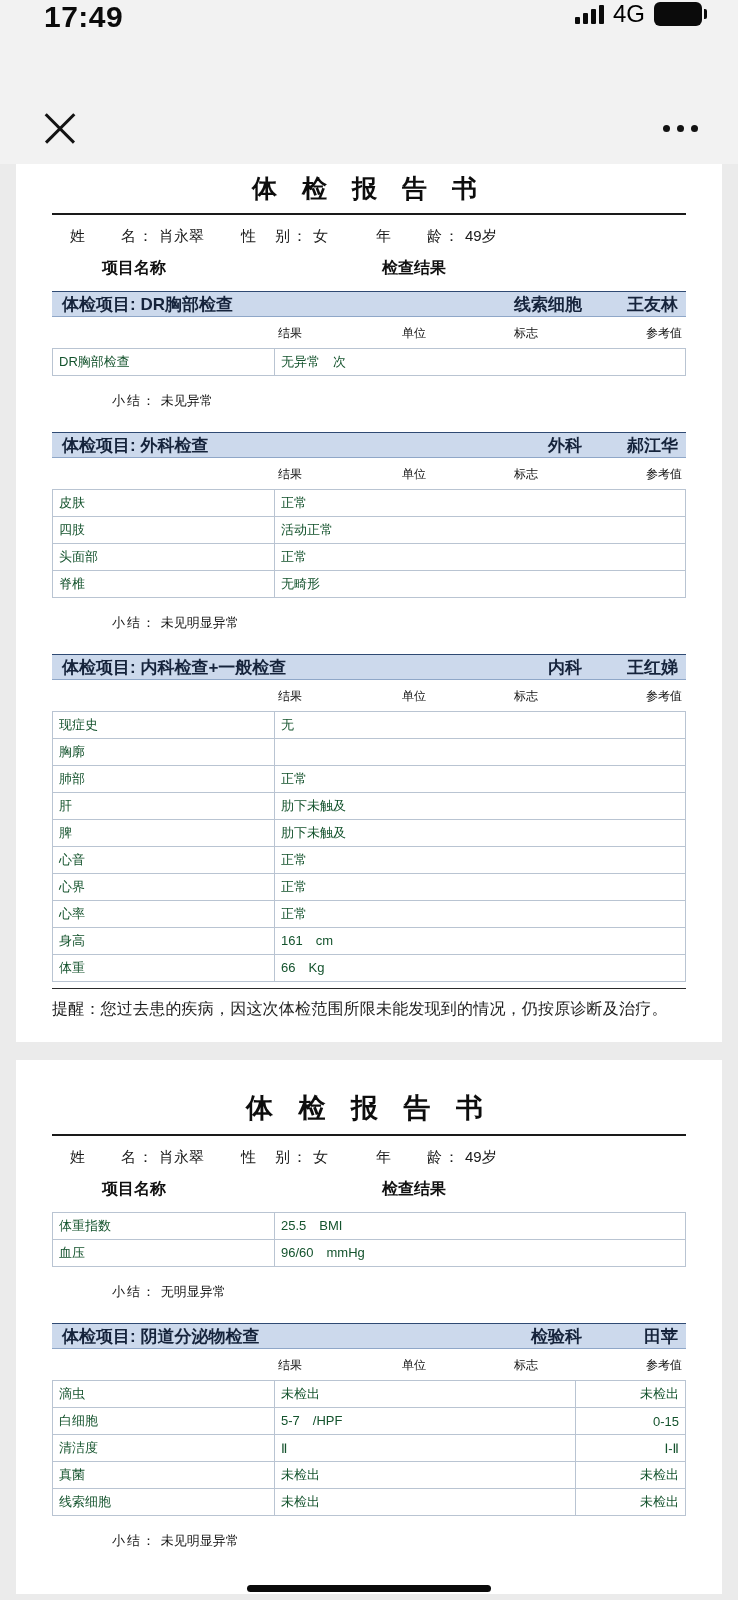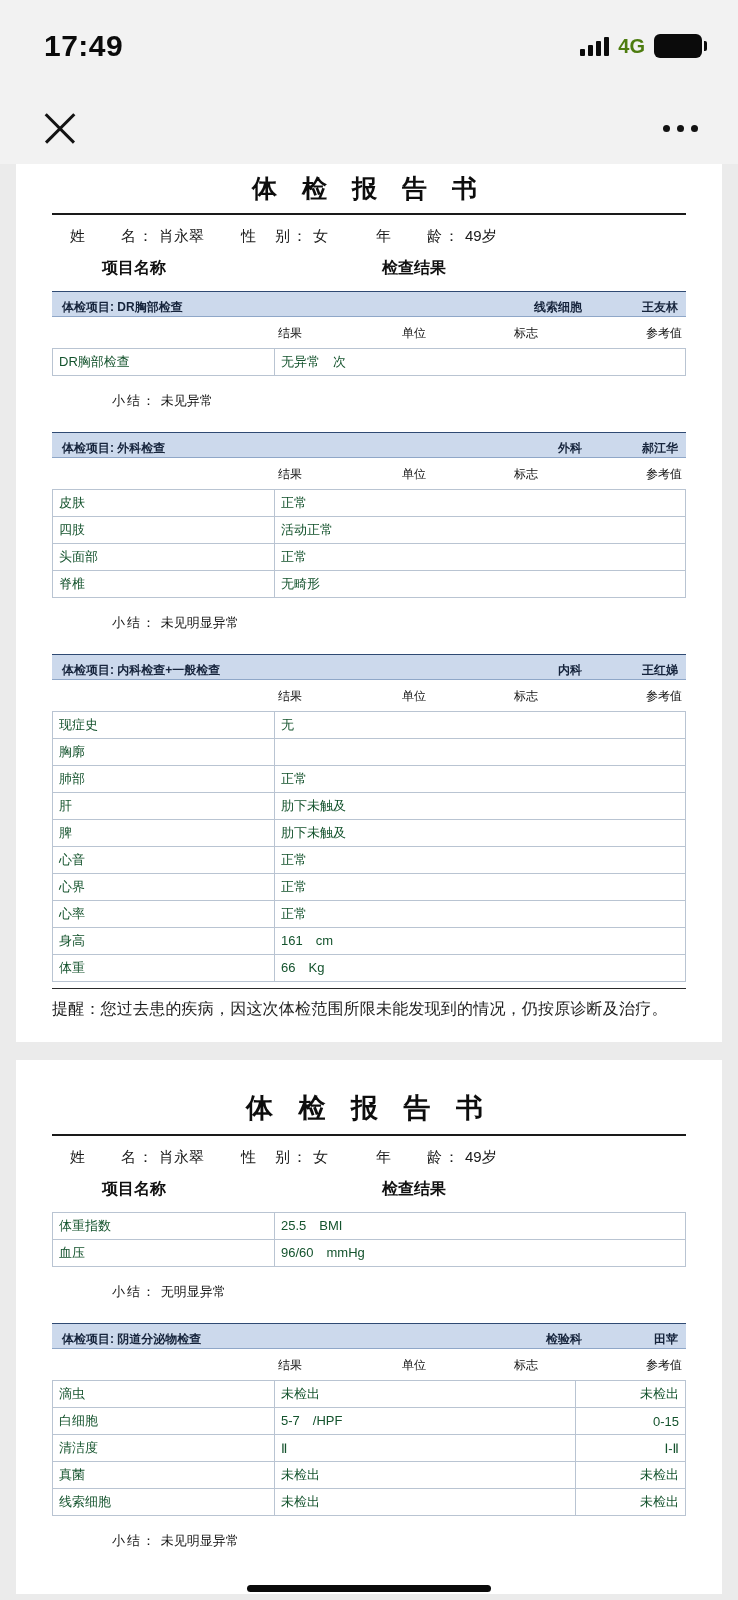--- a/index.html
+++ b/index.html
@@ -14,21 +14,21 @@
     position: relative;
     background: #ebebeb;
     overflow: hidden;
   }
 
   
   .statusbar {
     height: 92px;
     background: #f2f2f2;
     display: flex;
-    align-items: center;
+    align-items: flex-start;
     justify-content: space-between;
     padding: 0 36px 0 44px;
     box-sizing: border-box;
   }
   .status-time {
     font-size: 30px;
     font-weight: bold;
     color: #0b0b0b;
     letter-spacing: 0.5px;
   }
@@ -47,23 +47,23 @@
     display: block;
     width: 5px;
     background: #0b0b0b;
     border-radius: 1px;
   }
   .signal i:nth-child(1) { height: 7px; }
   .signal i:nth-child(2) { height: 11px; }
   .signal i:nth-child(3) { height: 15px; }
   .signal i:nth-child(4) { height: 19px; }
   .net-label {
-    font-size: 20px;
-    font-weight: bold;
-    color: #4d7c0f;
+    font-size: 24px;
+    font-weight: normal;
+    color: #000000;
   }
   .battery {
     width: 48px;
     height: 24px;
     border-radius: 6px;
     background: #0b0b0b;
     position: relative;
   }
   .battery::after {
     content: "";
@@ -176,21 +176,21 @@
   }
   .col-head .c1 { margin-left: 86px; width: 280px; }
   .col-head .c2 { }
 
   .sec-bar {
     background: #ccd9ec;
     margin: 0 36px;
     height: 26px;
     display: flex;
     align-items: flex-end;
-    font-size: 12px;
+    font-size: 17px;
     font-weight: bold;
     color: #15233b;
     padding: 0 8px 0 10px;
     box-sizing: border-box;
     border-top: 1.5px solid #2f4a73;
     border-bottom: 1px solid #8fa7c8;
   }
   .sec-bar .sec-name { flex: 1; }
   .sec-bar .sec-dept { margin-right: 32px; }
   .sec-bar .sec-doc { min-width: 64px; text-align: right; }

